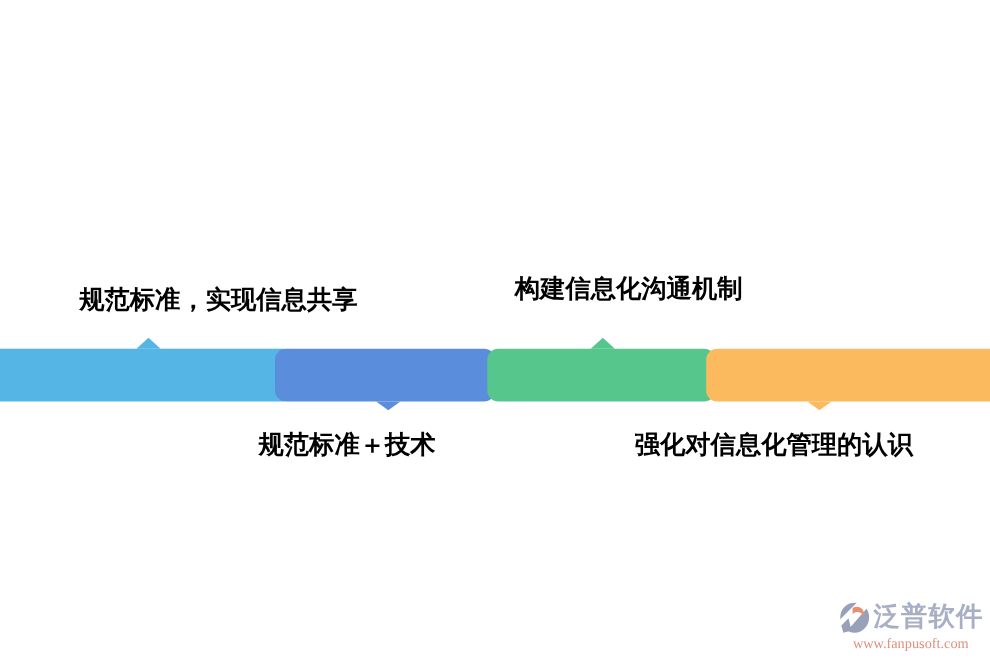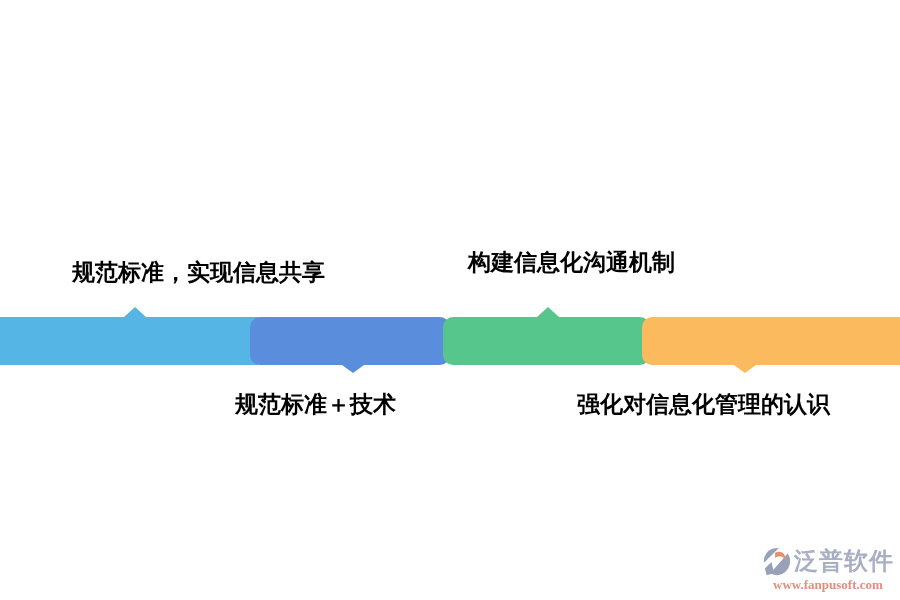--- a/index.html
+++ b/index.html
@@ -68,21 +68,21 @@
     gap: 2px;
   }
   .wm-brand {
     font-size: 24px;
     font-weight: 700;
     letter-spacing: 1px;
     line-height: 30px;
   }
   .wm-url {
     font-family: "Liberation Serif", serif;
-    font-weight: 700;
+    font-weight: 400;
     font-size: 13px;
     line-height: 15px;
     margin-top: -1px;
   }
 </style>
 </head>
 <body>
 
 <div class="stage">
 

